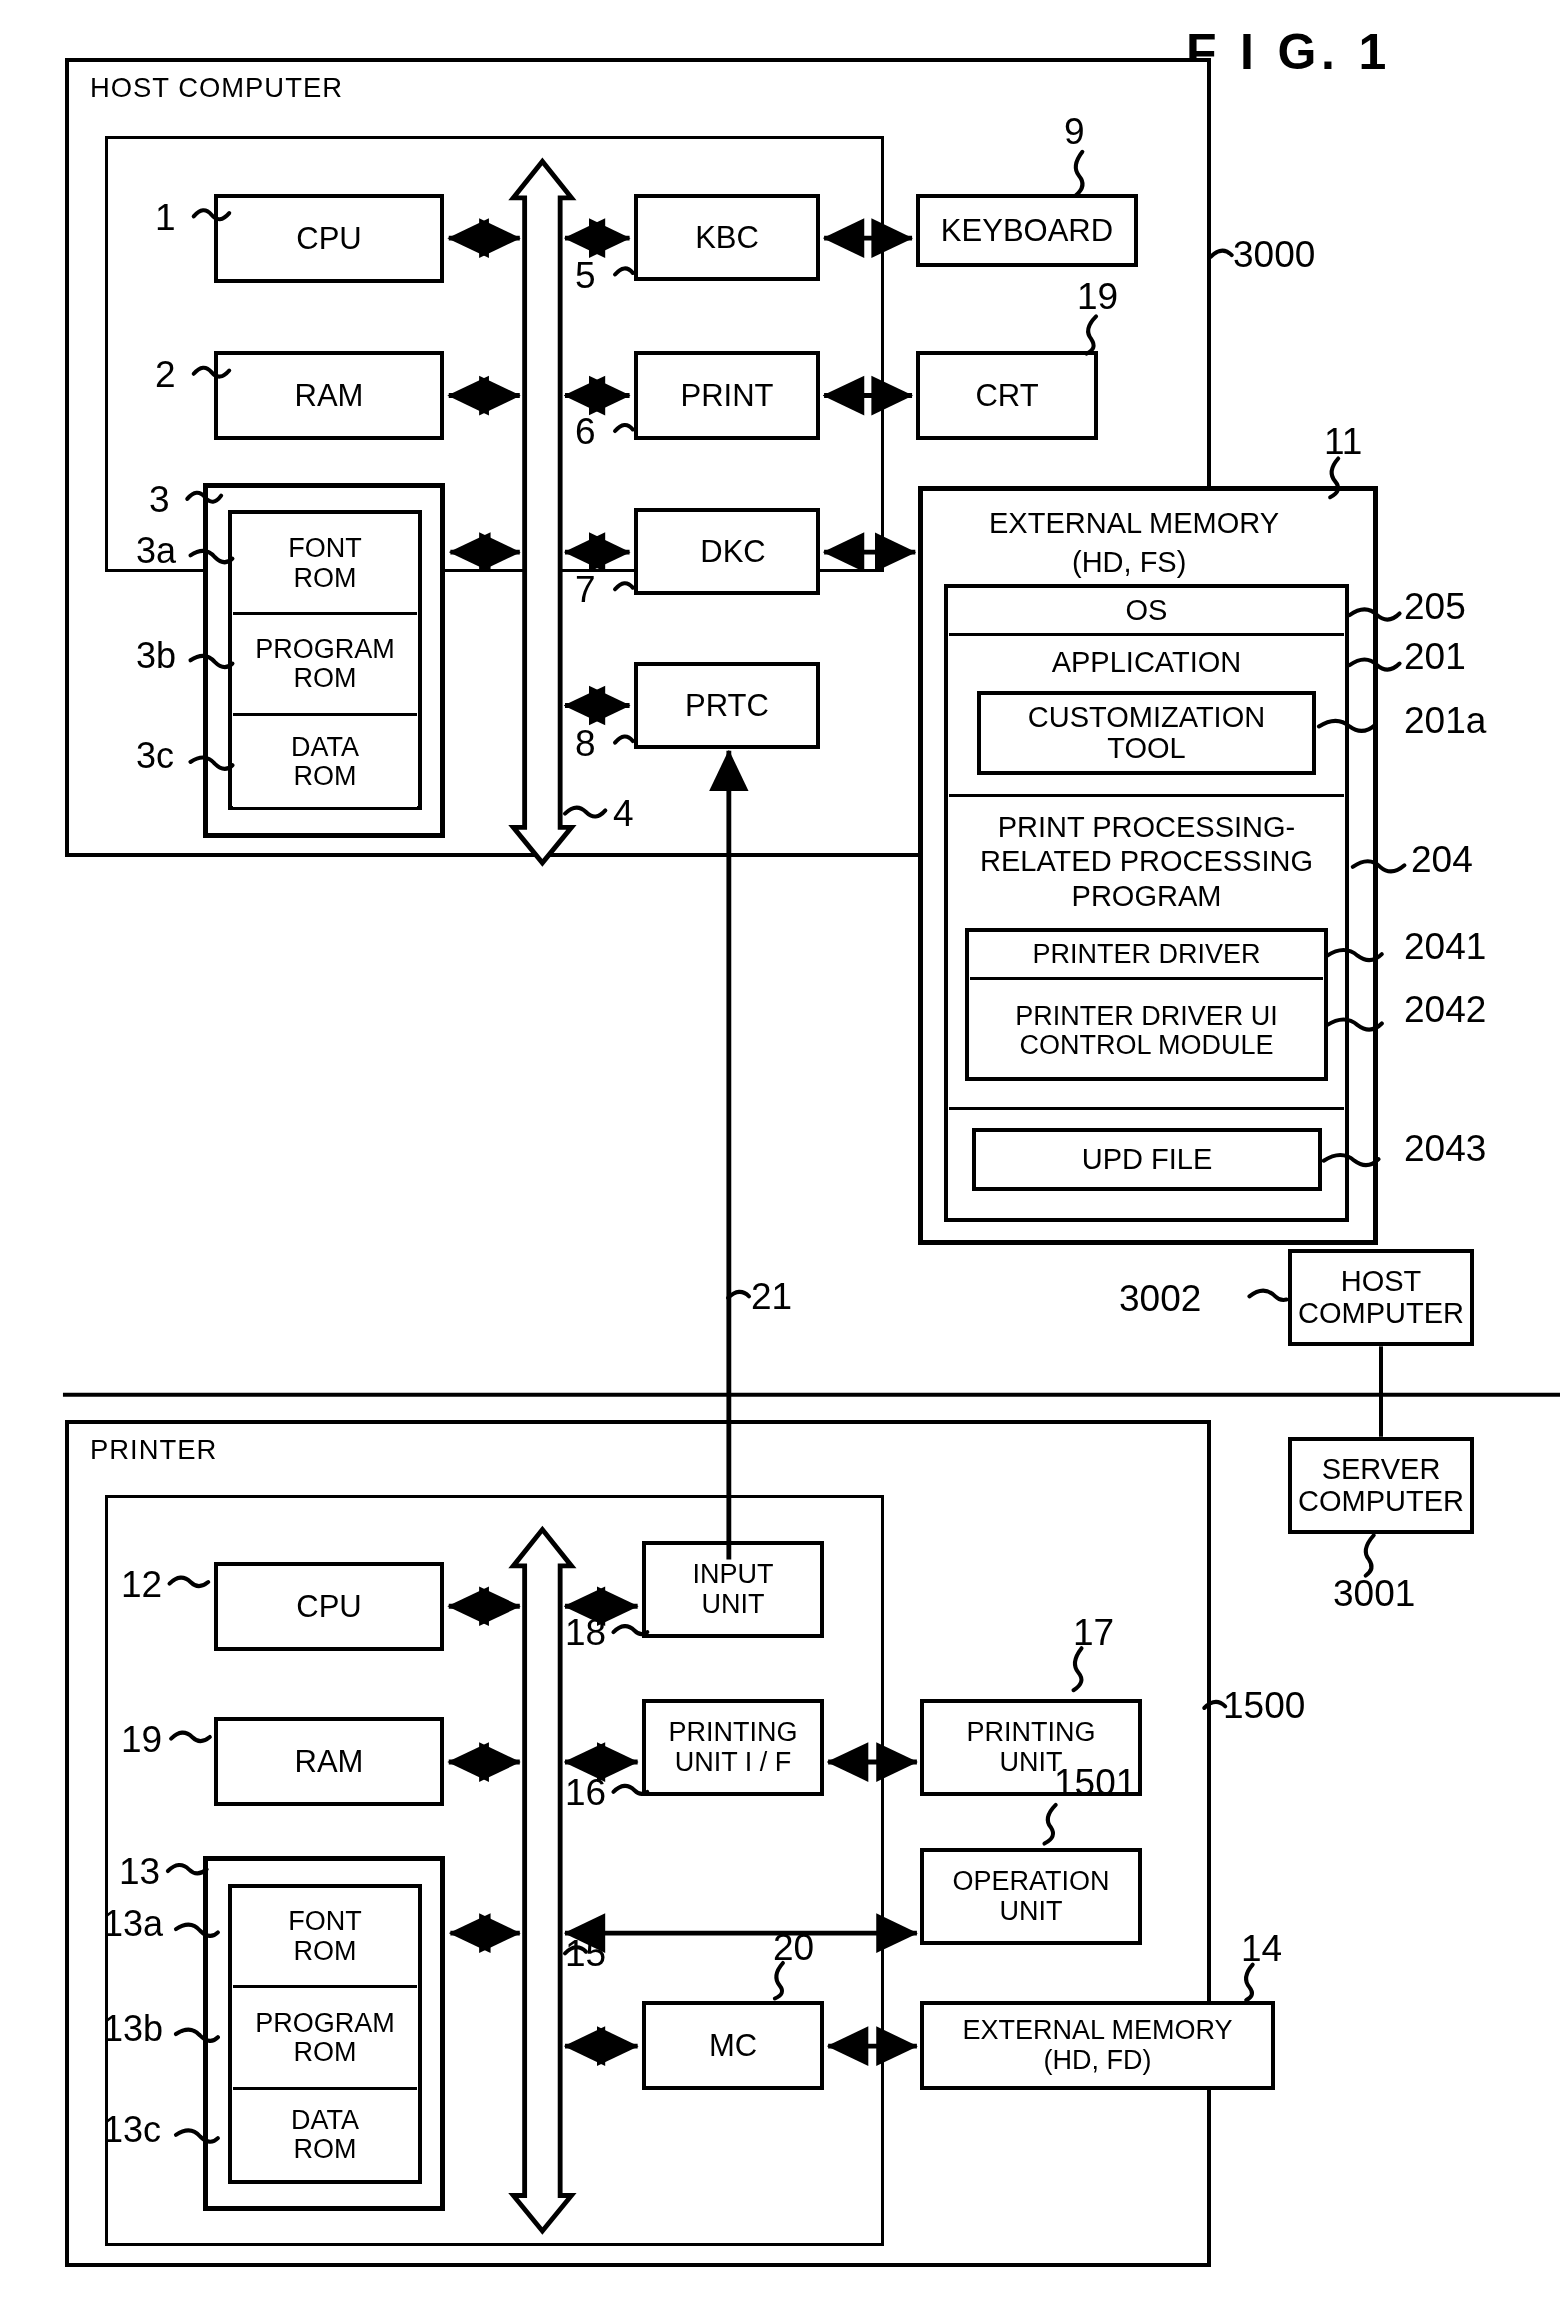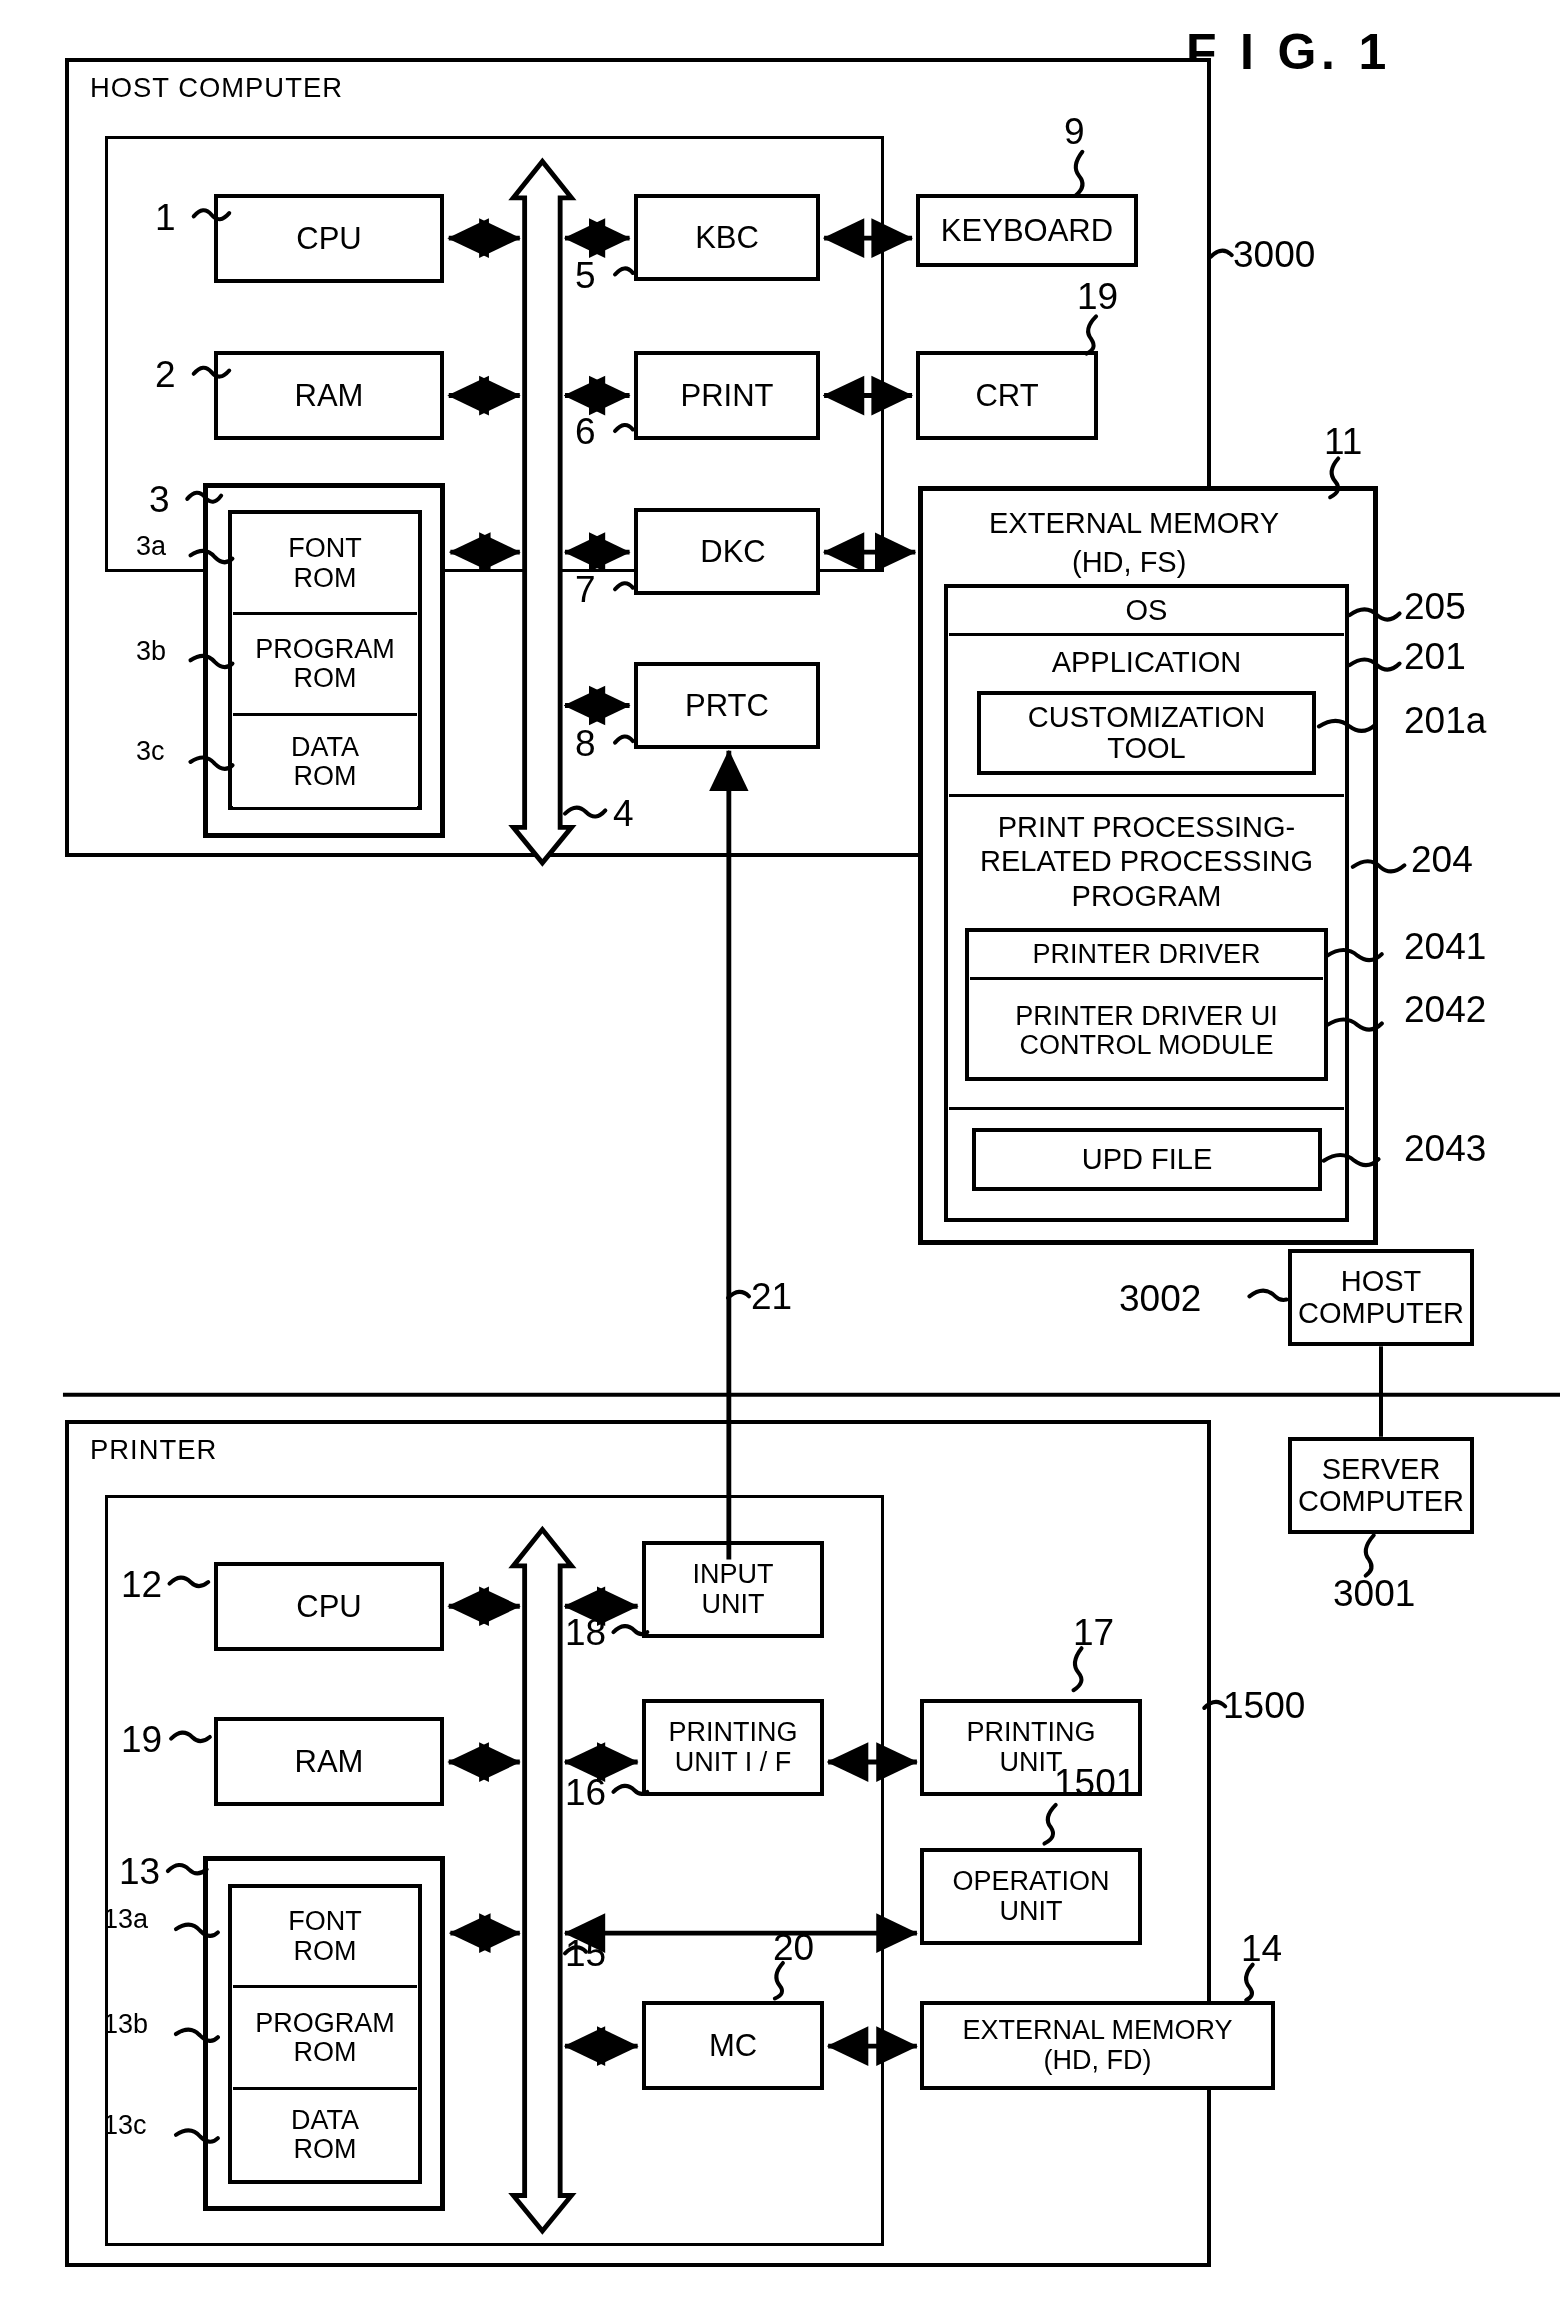--- a/index.html
+++ b/index.html
@@ -12,21 +12,21 @@
        font-family:"Liberation Sans", sans-serif;line-height:1.08;}
 
   
   .labelbox{position:absolute;box-sizing:border-box;border:4.8px solid #000;background:#fff;}
   .labelbox > .cap{position:absolute;top:9.7px;left:21px;font-size:27.4px;letter-spacing:1px;}
 
   .plainbox{position:absolute;box-sizing:border-box;border:4px solid #000;background:#fff;}
 
   
   .num{position:absolute;font-size:37px;line-height:1;white-space:nowrap;}
-  .num.sm{font-size:27px;}
+  .num.sm{font-size:36px;}
   .cap-lg{position:absolute;font-size:27.4px;white-space:nowrap;}
 
   
   #figtitle{position:absolute;font-size:50px;font-weight:bold;letter-spacing:4.8px;white-space:nowrap;}
 
   
   .hline{position:absolute;background:#000;height:4px;}
 
   
   #vec{position:absolute;left:0;top:0;width:1561px;height:2319px;pointer-events:none;}

